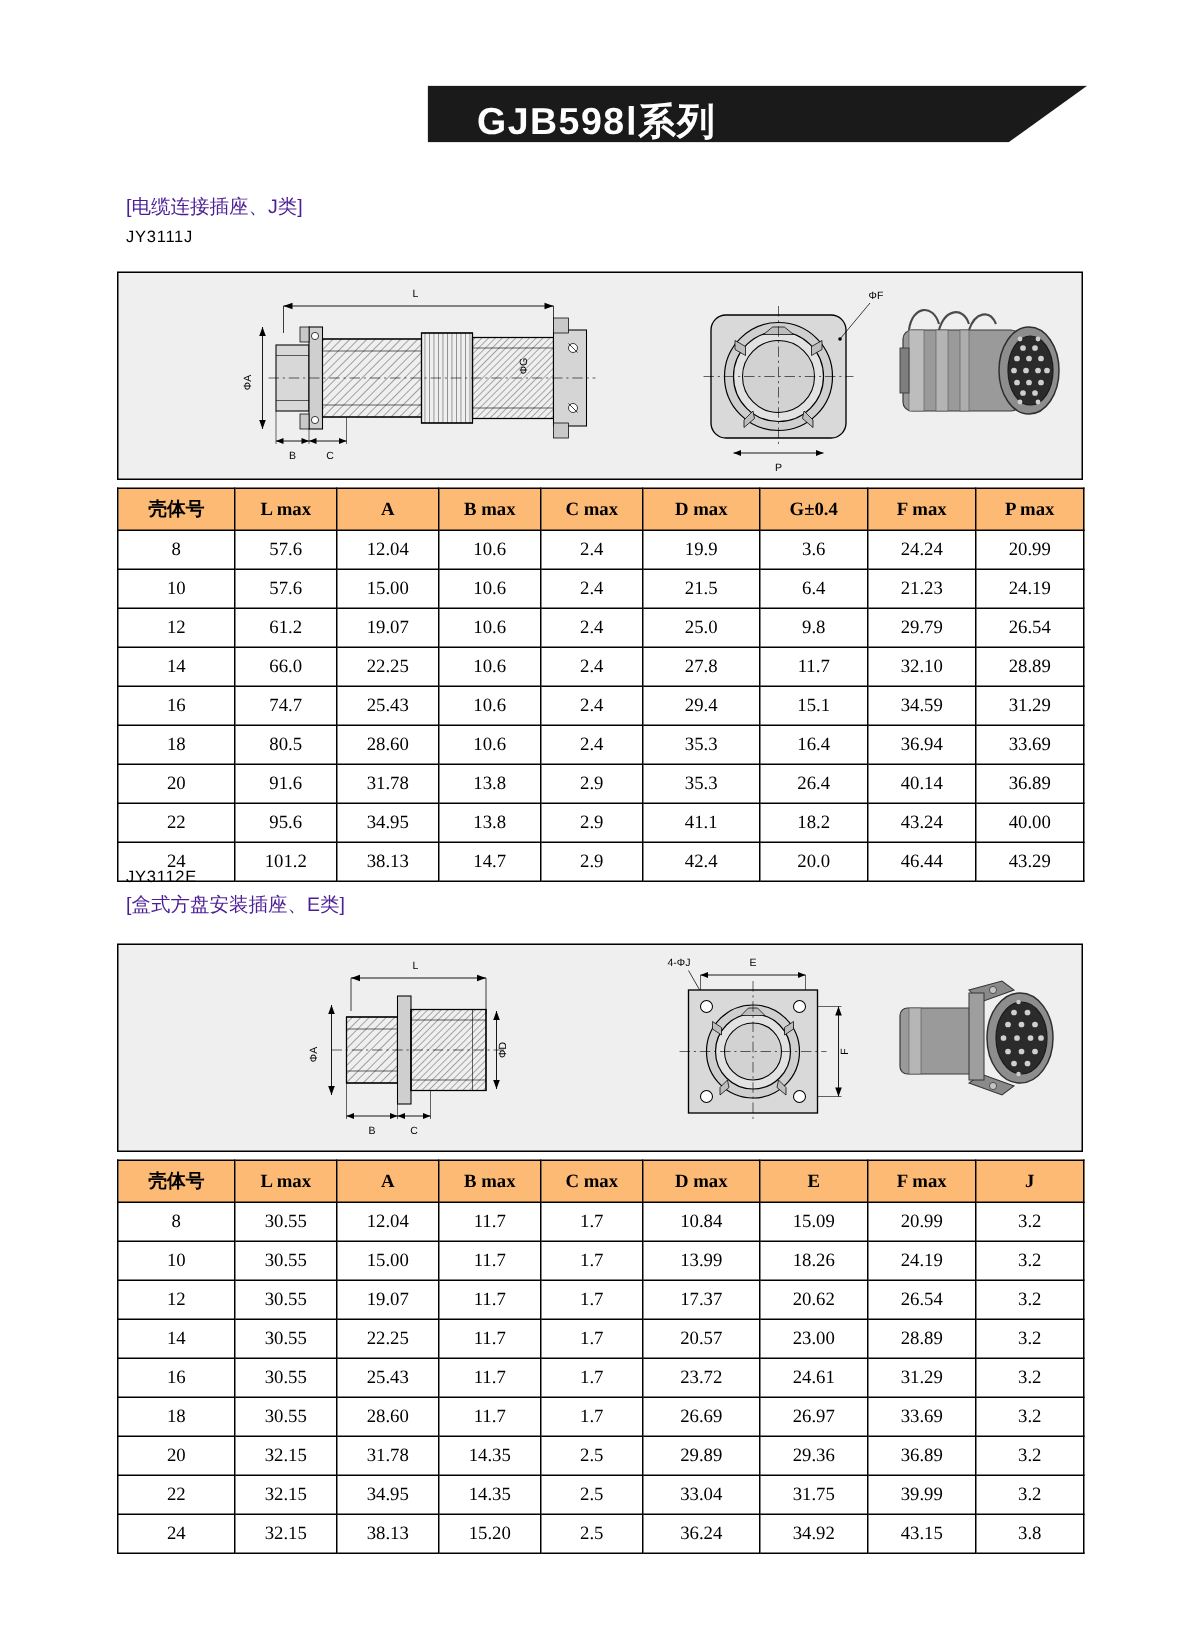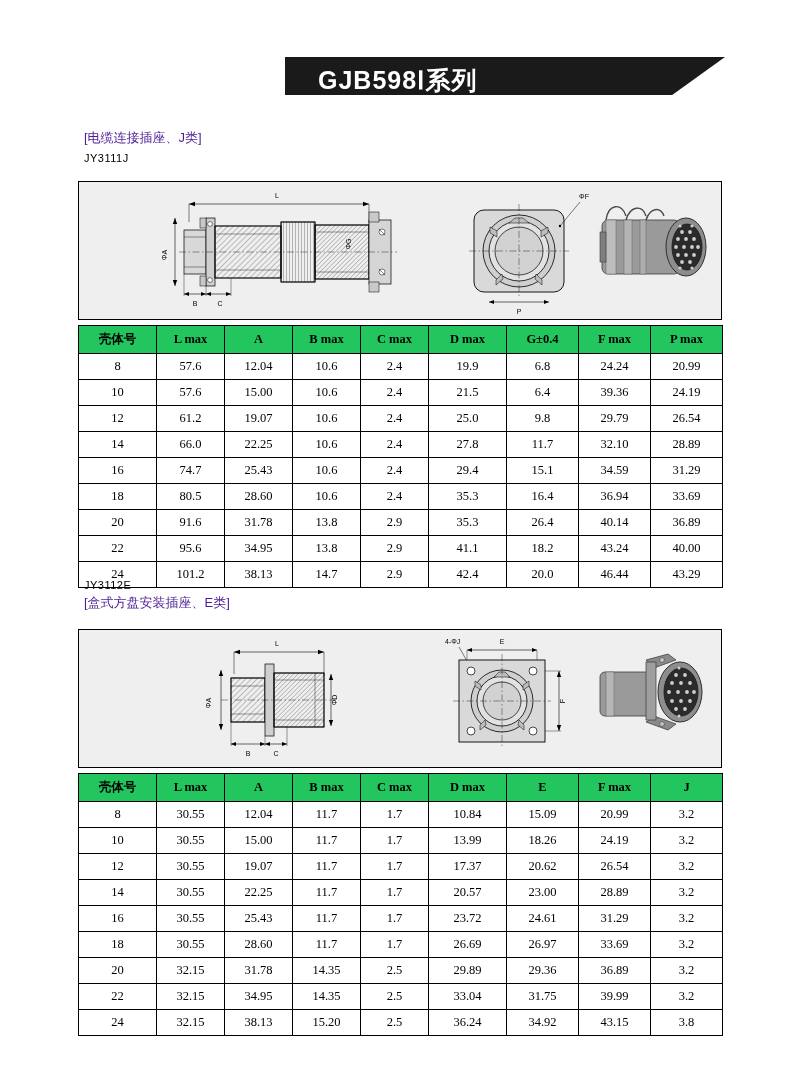--- a/index.html
+++ b/index.html
@@ -91,21 +91,21 @@
     text-align: center;
     font-family: "Liberation Serif", serif;
     font-size: 12.5px;
     height: 25px;
     padding: 0;
     white-space: nowrap;
   }
   table.spec th {
     font-weight: bold;
     height: 27px;
-    background: #22c55e;
+    background: #fdba74;
   }
   table.spec th.cn {
     font-family: "Liberation Sans", sans-serif;
     font-size: 12.5px;
   }
 
   
   .fig-svg { display: block; }
 
   svg text {
@@ -293,33 +293,33 @@
       </tr>
     </thead>
     <tbody>
       <tr>
         <td>8</td>
         <td>57.6</td>
         <td>12.04</td>
         <td>10.6</td>
         <td>2.4</td>
         <td>19.9</td>
-        <td>6.8</td>
+        <td>3.6</td>
         <td>24.24</td>
         <td>20.99</td>
       </tr>
       <tr>
         <td>10</td>
         <td>57.6</td>
         <td>15.00</td>
         <td>10.6</td>
         <td>2.4</td>
         <td>21.5</td>
         <td>6.4</td>
-        <td>39.36</td>
+        <td>21.23</td>
         <td>24.19</td>
       </tr>
       <tr>
         <td>12</td>
         <td>61.2</td>
         <td>19.07</td>
         <td>10.6</td>
         <td>2.4</td>
         <td>25.0</td>
         <td>9.8</td>

